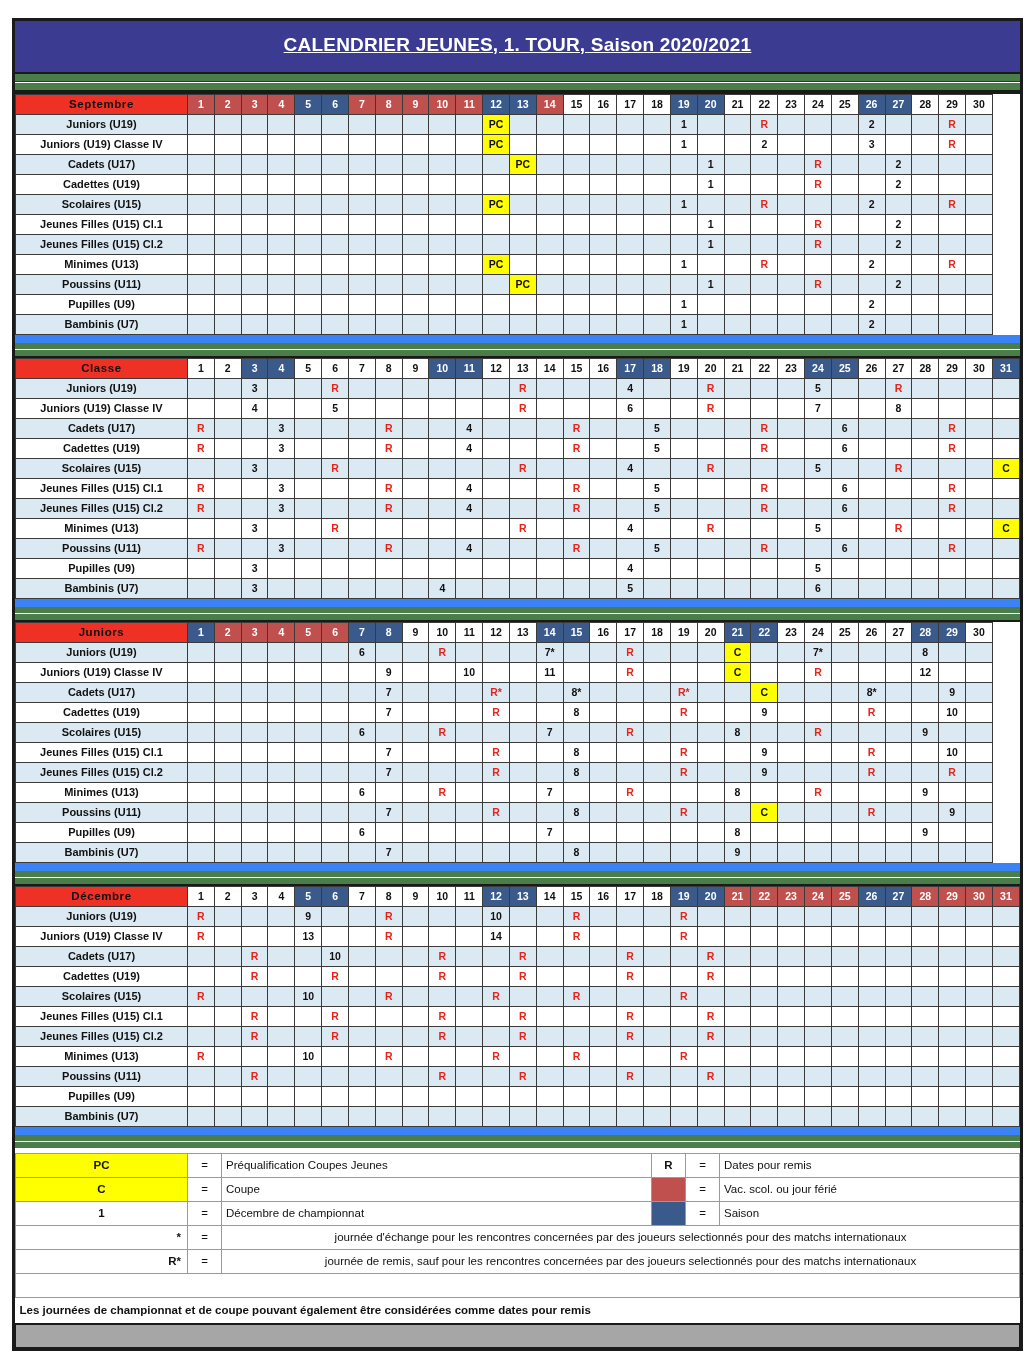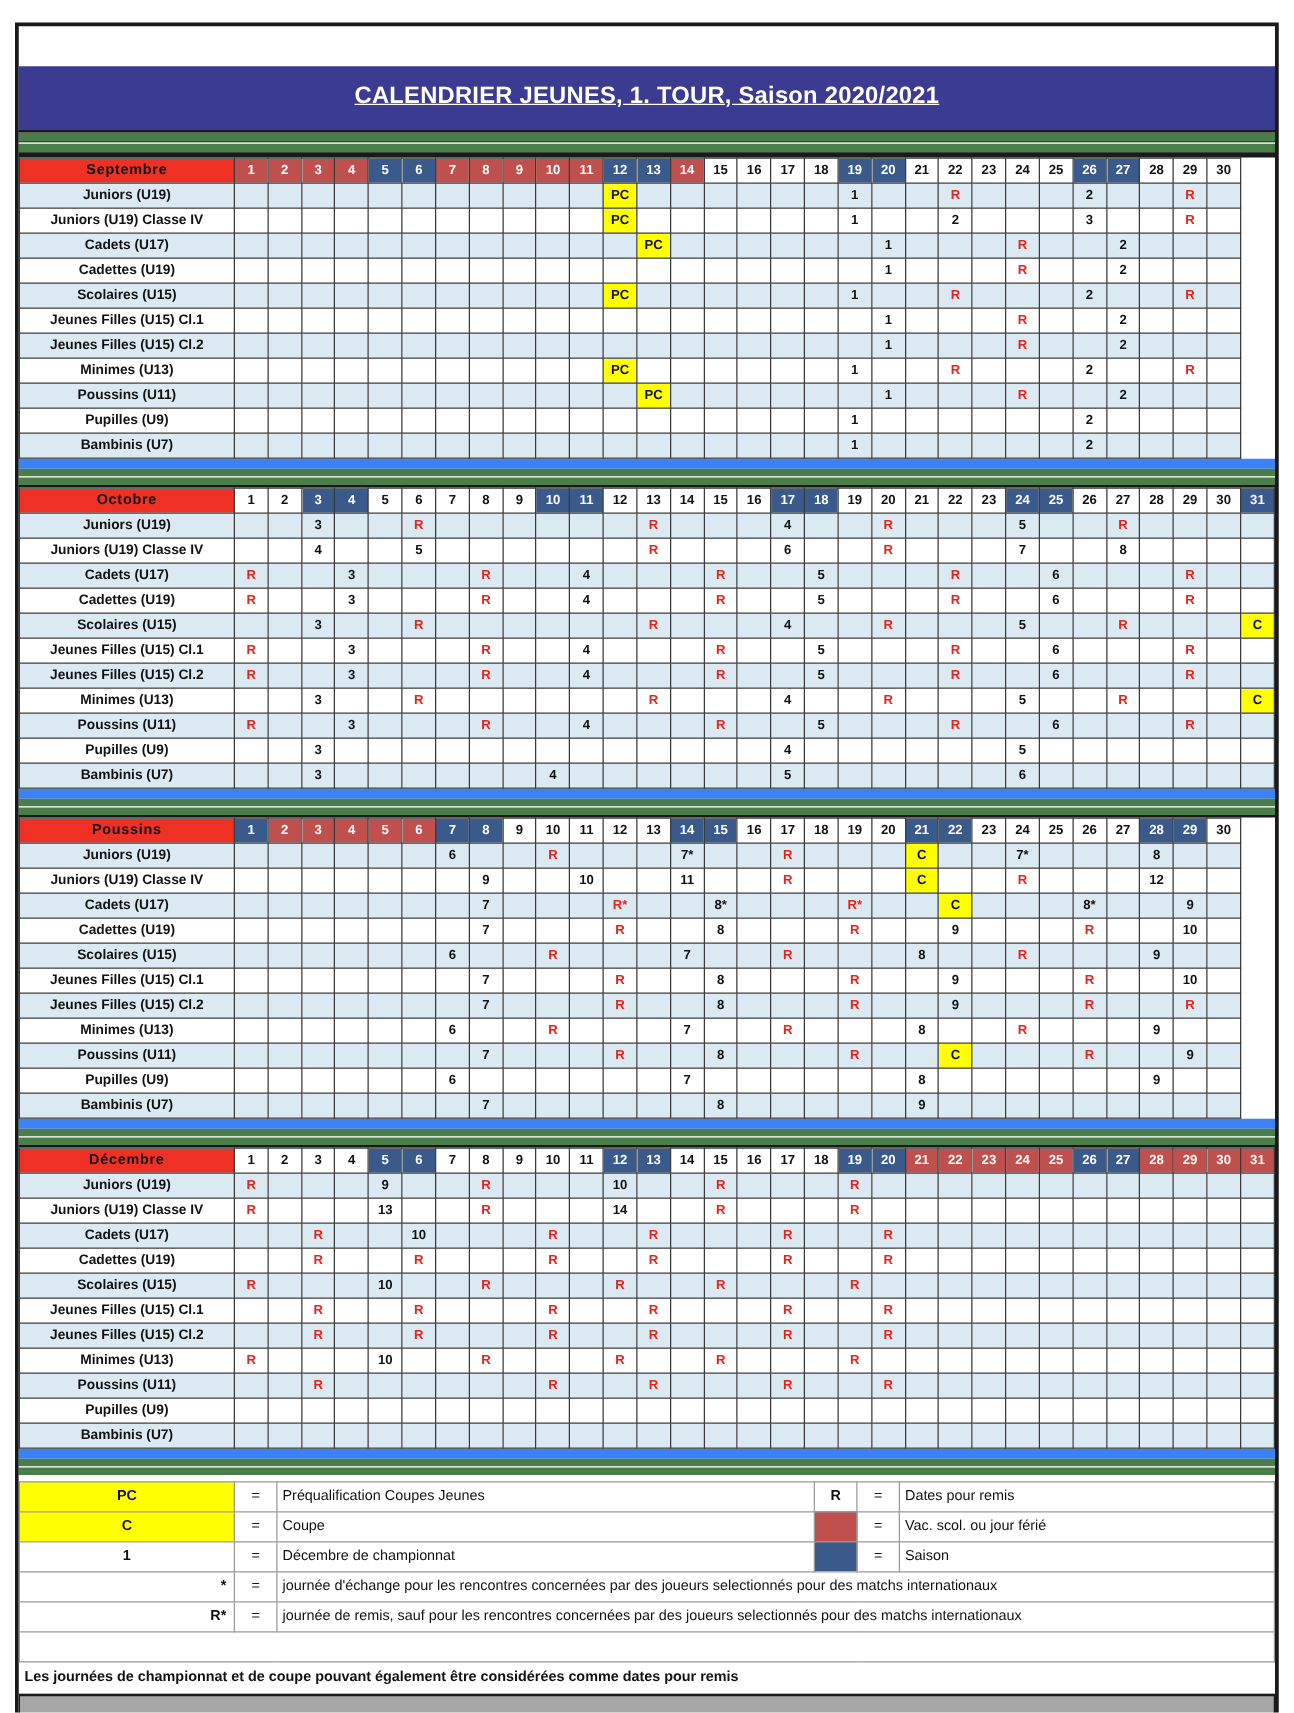--- a/index.html
+++ b/index.html
@@ -20,21 +20,20 @@
   .outer{
     border:3px solid #1a1a1a;
     background:#ffffff;
   }
   
   .title-band{
     background:#3b3b92;
     border-bottom:2px solid #1a1a1a;
     padding:10px 0 12px 0;
     text-align:center;
-    margin-top:32px;
   }
   .title-main{
     color:#ffffff;
     font-size:19px;
     font-weight:bold;
     text-decoration:underline;
     letter-spacing:.2px;
     line-height:1.5;
   }
   .title-sub{
@@ -106,21 +105,21 @@
   table.legend td{
     border:1px solid #9a9a9a;height:23px;padding:0 4px;color:#111;vertical-align:middle;
   }
   .lg-key{text-align:center;font-weight:bold;}
   .lg-key.yellow{background:#ffff00;}
   .lg-eq{text-align:center;width:34px;}
   .lg-txt{text-align:left;padding-left:8px;font-weight:normal;}
   .sw-red{background:#c0504d;}
   .sw-blue{background:#3a5a8c;}
   .lg-r{color:#e8231a;font-weight:bold;text-align:center;}
-  .lg-note{font-weight:normal;text-align:left;padding-left:8px;}
+  .lg-note{font-weight:normal;text-align:center;padding-left:8px;}
   .foot-note{
     font-weight:bold;font-size:11.5px;text-align:left;padding-left:6px;
     border:1px solid #9a9a9a;height:25px;line-height:25px;color:#111;background:#fff;
   }
   .grayband{height:22px;background:#a6a6a6;border:1px solid #1a1a1a;border-top:2px solid #1a1a1a;}
   .thinwhite{height:5px;background:#ffffff;}
 </style>
 </head>
 <body>
 
@@ -617,21 +616,21 @@
               <col>
               <col>
               <col>
               <col>
               <col>
               <col>
               <col>
             </colgroup>
             <thead>
               <tr>
-                <th class="monthname">Octobre</th>
+                <th class="monthname">Classe</th>
                 <th class="dh">1</th>
                 <th class="dh">2</th>
                 <th class="dh we">3</th>
                 <th class="dh we">4</th>
                 <th class="dh">5</th>
                 <th class="dh">6</th>
                 <th class="dh">7</th>
                 <th class="dh">8</th>
                 <th class="dh">9</th>
                 <th class="dh we">10</th>
@@ -1069,21 +1068,21 @@
               <col>
               <col>
               <col>
               <col>
               <col>
               <col>
               <col>
             </colgroup>
             <thead>
               <tr>
-                <th class="monthname">Poussins</th>
+                <th class="monthname">Juniors</th>
                 <th class="dh we">1</th>
                 <th class="dh hol">2</th>
                 <th class="dh hol">3</th>
                 <th class="dh hol">4</th>
                 <th class="dh hol">5</th>
                 <th class="dh hol">6</th>
                 <th class="dh we">7</th>
                 <th class="dh we">8</th>
                 <th class="dh">9</th>
                 <th class="dh">10</th>

